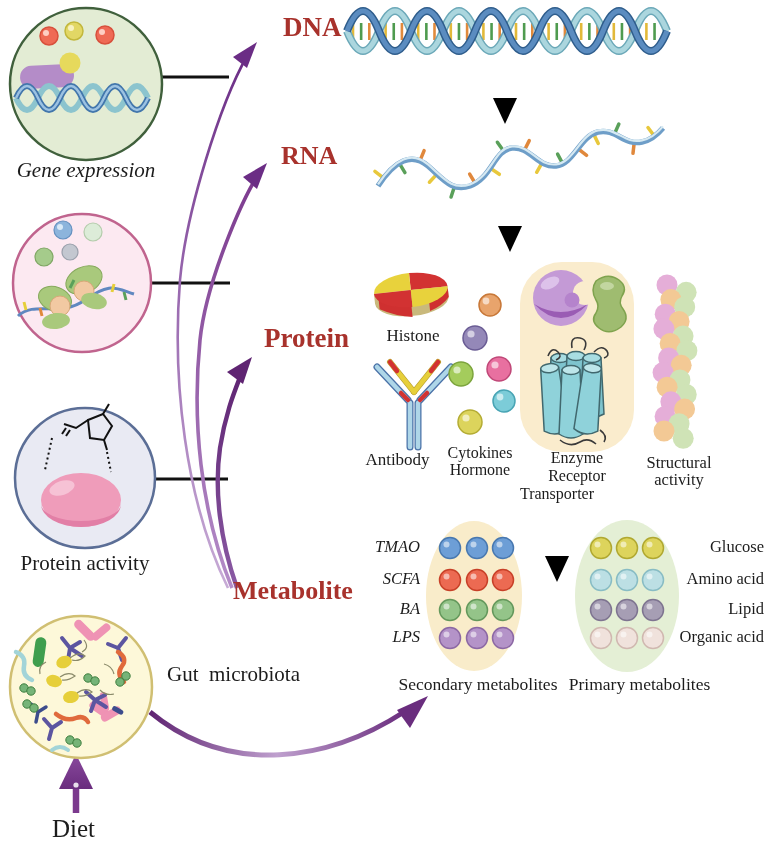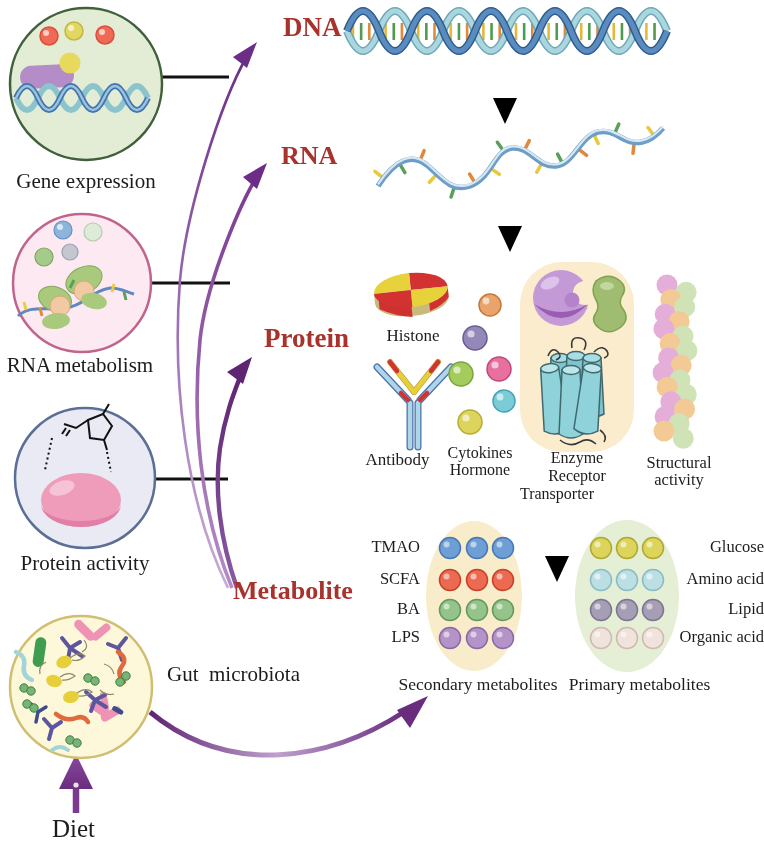--- a/index.html
+++ b/index.html
@@ -8,21 +8,21 @@
   .lbl{position:absolute;color:#1c1c1c;line-height:1.05;}
   .center{text-align:center;}
   .omics{color:#a8322c;font-weight:bold;}
   .node-lbl{font-size:21px;}
   .item-lbl{font-size:17px;}
   .small-lbl{font-size:16px;}
   .pre{white-space:pre;}
   .metab-row-label{position:absolute;font-size:16.5px;color:#1c1c1c;height:22px;}
   #secondary-labels .metab-row-label{left:0;width:72px;text-align:right;}
   #primary-labels .metab-row-label{left:0;width:92px;text-align:right;}
-  #secondary-labels{position:absolute;left:348px;top:0;width:72px;height:680px;}
+  #secondary-labels{position:absolute;left:348px;top:0;width:72px;height:680px;font-style:italic;}
   #primary-labels{position:absolute;left:672px;top:0;width:92px;height:680px;}
   svg{position:absolute;left:0;top:0;}
 </style>
 </head>
 <body>
 
 <div id="canvas">
 
 <svg id="art" width="764" height="844" viewBox="0 0 764 844">
   <defs>
@@ -426,22 +426,21 @@
         <circle cx="649.5" cy="606.5" r="3" fill="#fff" opacity="0.55"></circle>
         <circle cx="601" cy="638" r="10.5" fill="#f0e2dc" stroke="#d0b8b0" stroke-width="1.5"></circle>
         <circle cx="597.5" cy="634.5" r="3" fill="#fff" opacity="0.55"></circle>
         <circle cx="627" cy="638" r="10.5" fill="#f0e2dc" stroke="#d0b8b0" stroke-width="1.5"></circle>
         <circle cx="623.5" cy="634.5" r="3" fill="#fff" opacity="0.55"></circle>
         <circle cx="653" cy="638" r="10.5" fill="#f0e2dc" stroke="#d0b8b0" stroke-width="1.5"></circle>
         <circle cx="649.5" cy="634.5" r="3" fill="#fff" opacity="0.55"></circle>
       </g>
 </svg>
 
-<div class="lbl node-lbl center" style="left:6px;top:170px;width:160px;">Gene expression</div>
-<div class="lbl node-lbl center" style="left:0px;top:354px;width:160px;">RNA metabolism</div>
+<div class="lbl node-lbl center" style="left:6px;top:159px;width:160px;font-style:italic;">Gene expression</div>
 <div class="lbl node-lbl center" style="left:10px;top:552px;width:150px;">Protein activity</div>
 <div class="lbl node-lbl pre" style="left:167px;top:663px;">Gut  microbiota</div>
 <div class="lbl" style="left:52px;top:816px;font-size:25px;">Diet</div>
 
 <div class="lbl omics" style="left: 283px; top: 13px; font-size: 27px; color: rgb(168, 50, 44);">DNA</div>
 <div class="lbl omics" style="left: 281px; top: 142px; font-size: 26px; color: rgb(168, 50, 44);">RNA</div>
 <div class="lbl omics" style="left: 264px; top: 324px; font-size: 27px; color: rgb(168, 50, 44);">Protein</div>
 <div class="lbl omics" style="left: 233px; top: 577px; font-size: 26px; color: rgb(168, 50, 44);">Metabolite</div>
 
 <div class="lbl item-lbl center" style="left:368px;top:327px;width:90px;">Histone</div>

